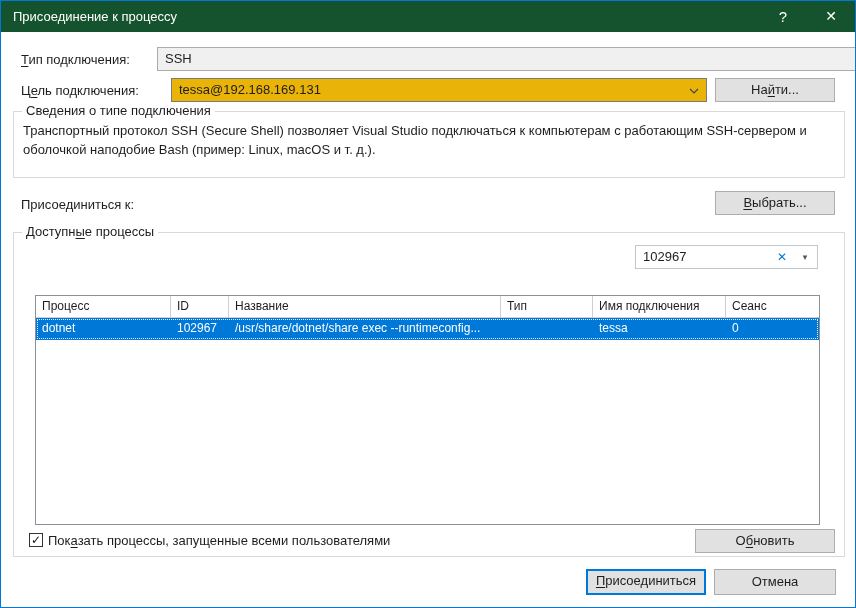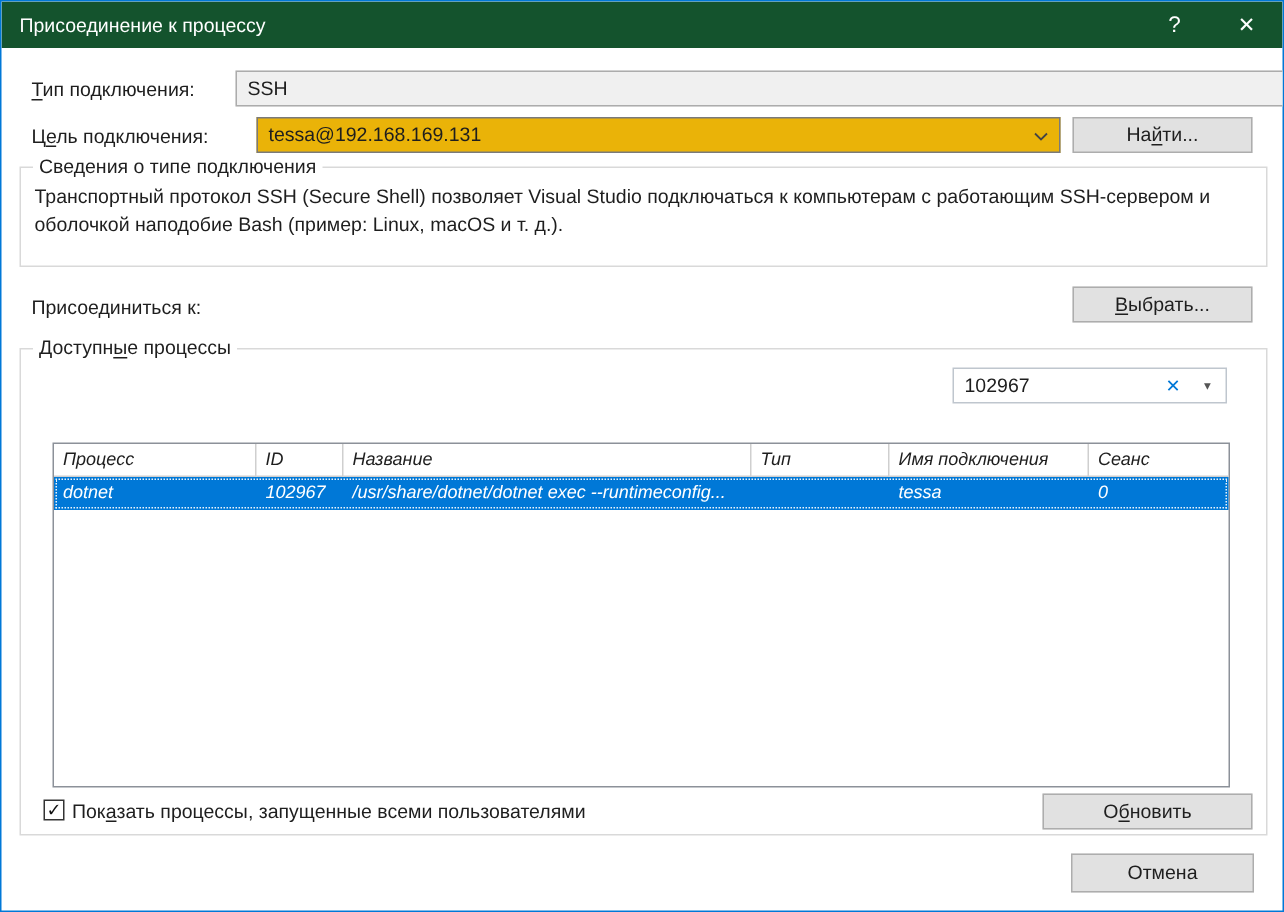--- a/index.html
+++ b/index.html
@@ -26,21 +26,21 @@
   .btn.default{border:2px solid #0078d7;line-height:20px;}
   
   .groupbox{position:absolute;border:1px solid #d9d9d9;}
   .groupbox .legend{position:absolute;top:-9px;left:8px;background:#fff;padding:0 4px;white-space:nowrap;}
   .info-line{position:absolute;left:9px;right:9px;white-space:nowrap;overflow:hidden;}
   
   .search{position:absolute;height:24px;background:#fff;border:1px solid #bfc6ce;line-height:22px;padding:0 44px 0 7px;}
   .search .clear{position:absolute;right:26px;top:0;width:18px;text-align:center;color:#0078d7;font-size:12px;line-height:22px;}
   .search .drop{position:absolute;right:4px;top:0;width:16px;text-align:center;color:#555;font-size:9px;line-height:22px;}
   
-  .ptable{position:absolute;background:#fff;border:1px solid #8c9199;font-size:12px;font-style:italic;}
+  .ptable{position:absolute;background:#fff;border:1px solid #8c9199;font-size:12px;}
   .trow{display:flex;height:22px;line-height:21px;}
   .thead .cell{border-right:1px solid #cfcfcf;border-bottom:1px solid #cfcfcf;color:#1e1e1e;}
   .cell{padding:0 6px;white-space:nowrap;overflow:hidden;flex:none;}
   .c0{width:135px;} .c1{width:58px;} .c2{width:272px;} .c3{width:92px;} .c4{width:133px;} .c5{width:93px;border-right:none !important;}
   .trow.selected{background:#0078d7;color:#fff;outline:1px dotted #eaf3fb;outline-offset:-2px;}
   
   .checkbox{position:absolute;width:14px;height:14px;border:1px solid #333;background:#fff;text-align:center;}
   .checkbox .check{display:block;font-size:12px;line-height:12px;color:#111;margin-top:0px;}
   .chk-label{position:absolute;white-space:nowrap;}
 </style>
@@ -99,30 +99,31 @@
         <div class="cell c0">Процесс</div>
         <div class="cell c1">ID</div>
         <div class="cell c2">Название</div>
         <div class="cell c3">Тип</div>
         <div class="cell c4">Имя подключения</div>
         <div class="cell c5">Сеанс</div>
       </div>
       <div class="trow selected">
         <div class="cell c0">dotnet</div>
         <div class="cell c1">102967</div>
-        <div class="cell c2">/usr/share/dotnet/dotnet exec --runtimeconfig...</div>
+        <div class="cell c2">/usr/share/dotnet/share exec --runtimeconfig...</div>
         <div class="cell c3"></div>
         <div class="cell c4">tessa</div>
         <div class="cell c5">0</div>
       </div>
     </div>
 
     <span class="checkbox" style="left:15px;top:300px;">
       <span class="check">✓</span>
     </span>
     <span class="chk-label" style="left:34px;top:300px;"><span>Пок</span><span class="mn">а</span><span>зать процессы, запущенные всеми пользователями</span></span>
 
     <div class="btn" style="left:681px;top:296px;width:140px;"><span>О</span><span class="mn">б</span><span>новить</span></div>
   </div>
 
+  <div class="btn default" style="left:585px;top:568px;width:120px;height:26px;"><span class="mn">П</span><span>рисоединиться</span></div>
   <div class="btn" style="left:713px;top:568px;width:122px;height:26px;line-height:24px;">Отмена</div>
 
 </div>
 
 </body></html>

